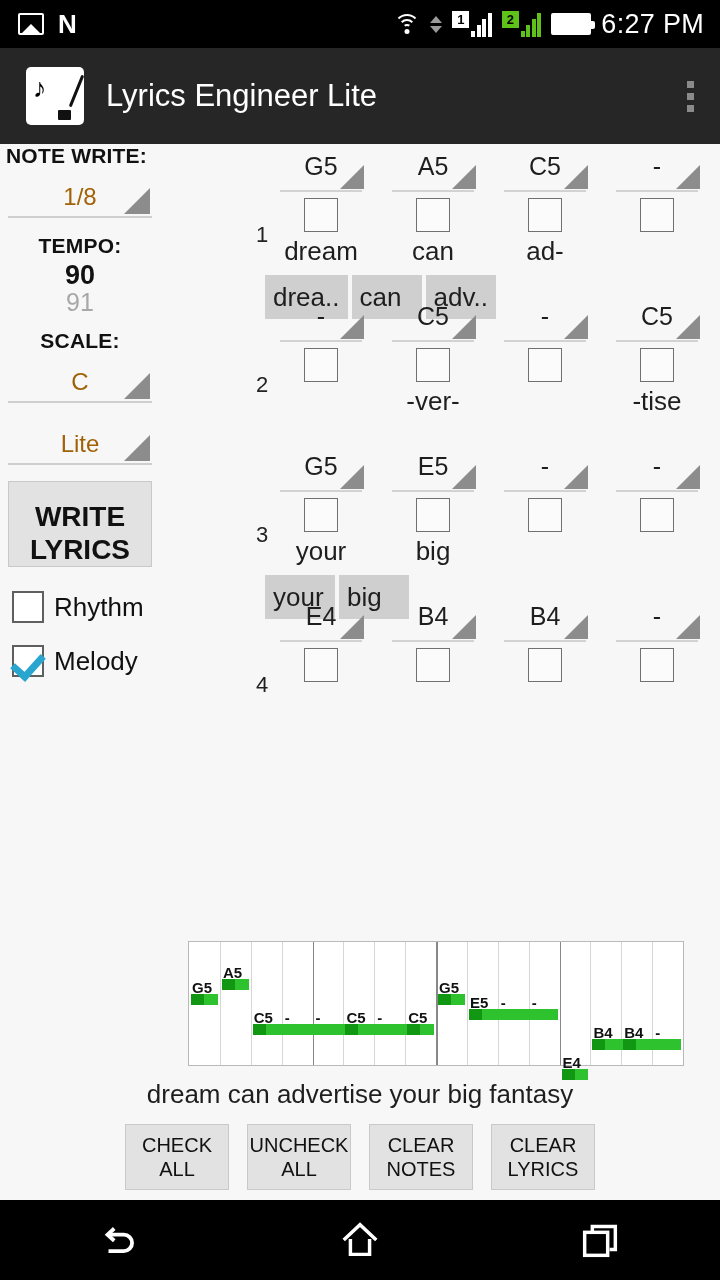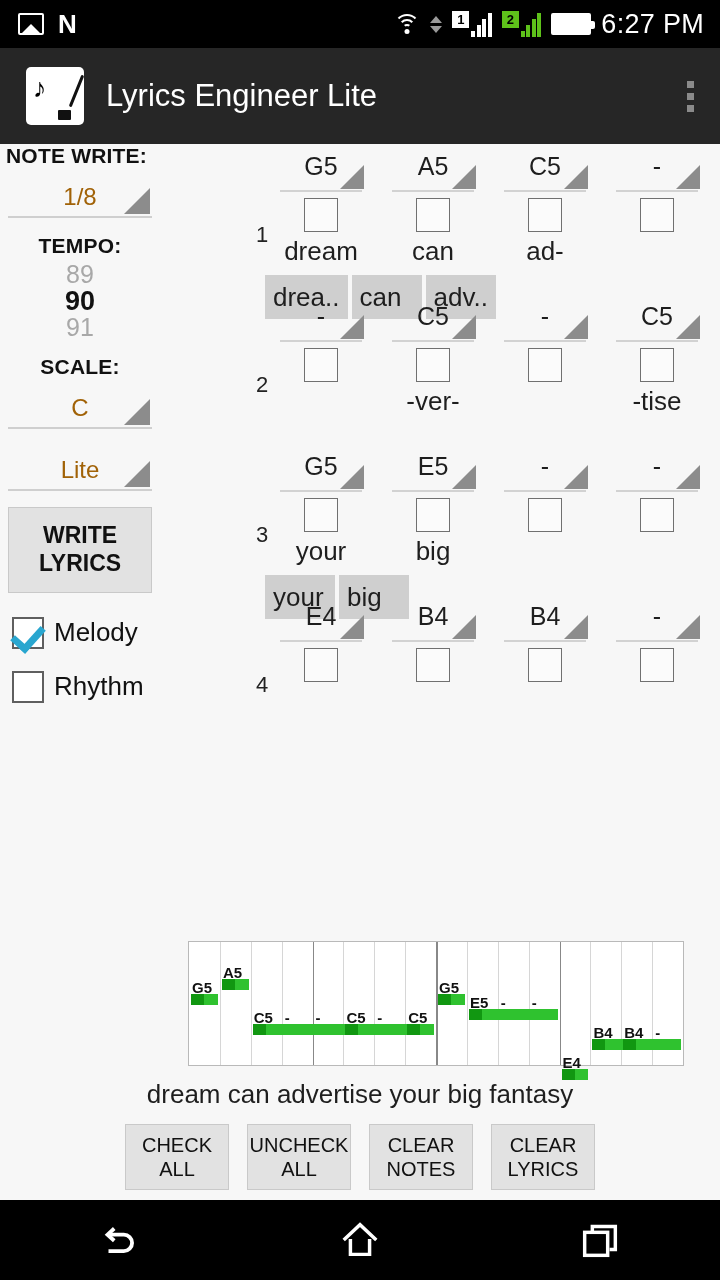--- a/index.html
+++ b/index.html
@@ -79,21 +79,21 @@
   .spinner .val { font-size:24px; color:#a16207; }
   .spinner .tri { position:absolute; right:2px; bottom:2px; width:0;height:0;
      border-left:26px solid transparent; border-bottom:26px solid #8c8c8c; }
   .tempo { margin-top:4px; text-align:center; line-height:1.02; }
   .tempo .t-prev, .tempo .t-next { font-size:25px; color:#a8a8a8; }
   .tempo .t-cur { font-size:27px; color:#111; font-weight:bold; }
   .btn {
     background:#e2e2e2; border:1px solid #c9c9c9; color:#111; font-weight:bold;
     display:flex;align-items:center;justify-content:center; text-align:center;
   }
-  .btn-write { margin:16px 8px 0 8px; height:86px; font-size:23px; line-height:1.18; }
+  .btn-write { margin:16px 8px 0 8px; height:86px; font-size:28px; line-height:1.18;align-items:flex-end; }
   .btn-play { margin:26px 8px 0 8px; height:90px; font-size:23px; background:#c4c4c4; border-color:#b4b4b4; }
   .checkrow { display:flex; align-items:center; gap:10px; margin:24px 0 0 12px; }
   .checkrow + .checkrow { margin-top:22px; }
   .cbox { width:32px;height:32px;border:2px solid #5f5f5f;background:#fff; position:relative; flex:none; }
   .cbox.on::after {
     content:""; position:absolute; left:4px; top:1px; width:13px;height:24px;
     border:solid #29a6cf; border-width:0 7px 7px 0; transform:rotate(42deg);
   }
   .checkrow .ctext { font-size:26px; color:#111; }
 
@@ -198,21 +198,20 @@
     <div class="leftpanel">
 
       <div class="lbl">NOTE WRITE:</div>
       <div class="spinner">
         <span class="val">1/8</span>
         <span class="tri"></span>
       </div>
 
       <div class="lbl center" style="margin-top:16px">TEMPO:</div>
       <div class="tempo">
-        <div class="t-prev">89</div>
         <div class="t-cur">90</div>
         <div class="t-next">91</div>
       </div>
 
       <div class="lbl center" style="margin-top:14px">SCALE:</div>
       <div class="spinner">
         <span class="val">C</span>
         <span class="tri"></span>
       </div>
       <div class="spinner" style="margin-top:22px">
@@ -222,26 +221,26 @@
 
       <div class="btn btn-write">
         <div>
           <div>WRITE</div>
           <div>LYRICS</div>
         </div>
       </div>
 
 
       <div class="checkrow">
+        <span class="cbox"></span>
+        <span class="ctext">Rhythm</span>
+      </div>
+      <div class="checkrow">
         <span class="cbox on"></span>
         <span class="ctext">Melody</span>
-      </div>
-      <div class="checkrow">
-        <span class="cbox"></span>
-        <span class="ctext">Rhythm</span>
       </div>
     </div>
 
     <div class="grid">
 
       <div class="measure">
         <span class="mnum">1</span>
         <div class="cells">
           <div class="cell">
             <div class="nsel">

